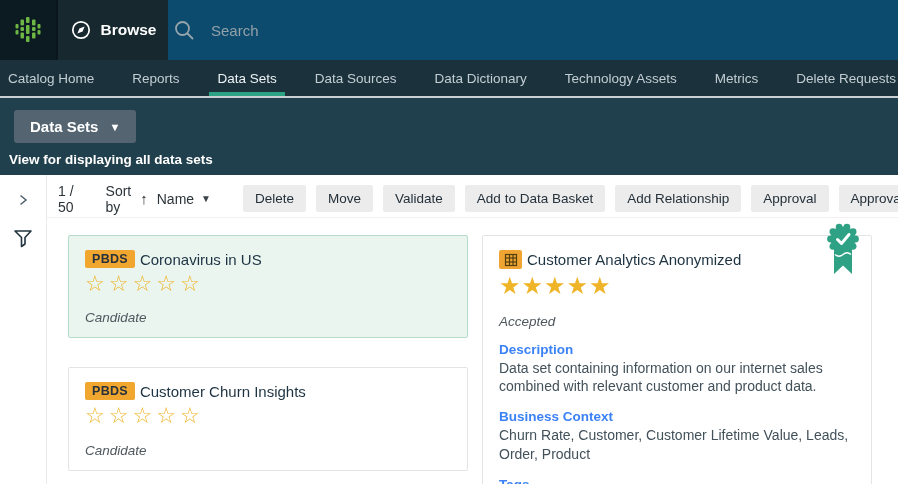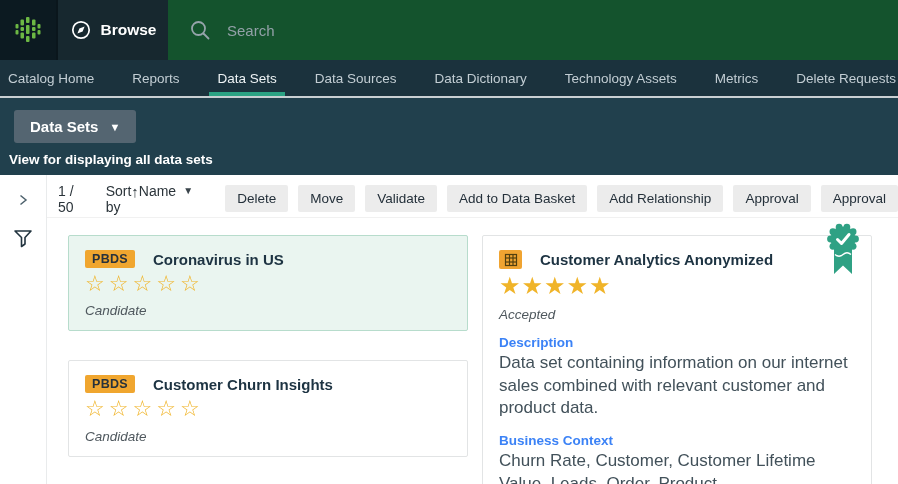--- a/index.html
+++ b/index.html
@@ -5,22 +5,22 @@
   * { margin:0; padding:0; box-sizing:border-box; }
   html,body { width:898px; height:484px; overflow:hidden; background:#fff;
     font-family:"Liberation Sans", sans-serif; }
 
   
   .topbar { display:flex; height:60px; background:#0c1a21; }
   .logo-tile { width:56px; display:flex; align-items:center; justify-content:center; }
   .browse-tile { width:112px; background:#17282f; border-left:2px solid #0a161c;
     display:flex; align-items:center; justify-content:center; gap:9px;
     color:#fff; font-weight:bold; font-size:15.5px; cursor:pointer; }
-  .search-area { flex:1; background:#14532d; display:flex; align-items:center;
-    padding-left:21px; gap:15px; }
+  .search-area { flex:1; background:#0c4a6e; display:flex; align-items:center;
+    padding-left:5px; gap:15px; }
   .search-area input { background:transparent; border:none; outline:none;
     color:#dfe5e8; font-size:15px; width:420px; font-family:inherit; }
   .search-area input::placeholder { color:#93a1a8; }
 
   
   .navbar { height:38px; background:#1b323d; display:flex; align-items:stretch;
     gap:34px; border-bottom:2px solid #c9cfd2;
     white-space:nowrap; overflow:hidden;justify-content:flex-end; }
   .nav-item { color:#c3ced4; font-size:13.5px; display:flex; align-items:center;
     position:relative; padding:0 2px; cursor:pointer; }
@@ -41,48 +41,48 @@
   .content { display:flex; height:321px; background:#fff; }
   .side-rail { width:47px; border-right:1px solid #e9ebec; display:flex;
     flex-direction:column; align-items:center; padding-top:16px; gap:18px; }
   .main { flex:1; padding:9px 0 0 0; overflow:hidden; }
 
   .toolbar { display:flex; align-items:center; height:34px; font-size:14px;
     color:#2b343a; padding-left:11px; border-bottom:1px solid #f1f1f1;
     padding-bottom:4px; }
   .count { color:#2b343a; }
   .vsep { width:1px; height:24px; background:#dcdcdc; margin:0 16px; }
-  .sort-wrap { display:flex; align-items:flex-start; }
+  .sort-wrap { display:flex; align-items:center; gap:9px; }
   .sort-arrow { font-weight:bold; font-size:15px; cursor:pointer; }
   .sort-field { display:flex; align-items:center; gap:7px; cursor:pointer; }
   .sort-field .caret { font-size:10px; color:#3a444b; }
   .btns { display:flex; gap:10px; }
   .btn { background:#ececec; border:none; padding:6px 12px; font-size:13.5px;
     color:#24303a; border-radius:2px; cursor:pointer; font-family:inherit;
     white-space:nowrap; }
 
   
   .cards { display:grid; grid-template-columns:400px 390px; column-gap:14px;
     margin:17px 0 0 21px; align-items:start; }
   .card { border:1px solid #e2e4e5; background:#fff; border-radius:2px;
     padding:14px 16px 12px; position:relative; cursor:pointer; }
   .card.selected { background:#eaf5f0; border-color:#b7dccc; }
   .card + .card { margin-top:29px; }
-  .card-head { display:flex; align-items:center; gap:18px; }
+  .card-head { display:flex; align-items:center; gap:5px; }
   .pbds { background:#f0a62f; color:#27323c; font-weight:bold; font-size:12.5px;
     padding:2px 7px; border-radius:2px; letter-spacing:.3px; }
   .asset-icon { width:23px; height:19px; background:#f0a431; border-radius:2px;
     display:inline-flex; align-items:center; justify-content:center; }
-  .card-title { font-weight:bold; font-size:15px; color:#1d3342; }
+  .card-title { font-weight:normal; font-size:15px; color:#1d3342; }
   .stars { color:#f0b429; margin-top:3px; line-height:1.15; }
   .stars.empty { font-size:22px; letter-spacing:4px; }
   .stars.full  { font-size:24px; letter-spacing:1px; }
-  .status { font-style:italic; color:#4f585e; font-size:13.5px; margin-top:7px; }
+  .status { font-style:italic; color:#4f585e; font-size:13.5px; margin-top:14px; }
   .sec-label { font-weight:bold; font-size:13.5px; color:#3b82f6; margin-top:13px; }
-  .sec-text { font-size:17px; color:#42515a; line-height:1.35; margin-top:2px; }
+  .sec-text { font-size:14px; color:#42515a; line-height:1.35; margin-top:2px; }
   .tags { display:flex; gap:8px; margin-top:7px; }
   .tag { background:#d9ebe3; color:#3a564e; font-size:12.5px; padding:4px 15px;
     border-radius:12px; }
   .cert-badge { position:absolute; top:-14px; right:10px; }
 </style>
 </head>
 <body>
 
 <div class="topbar">
   <div class="logo-tile">

